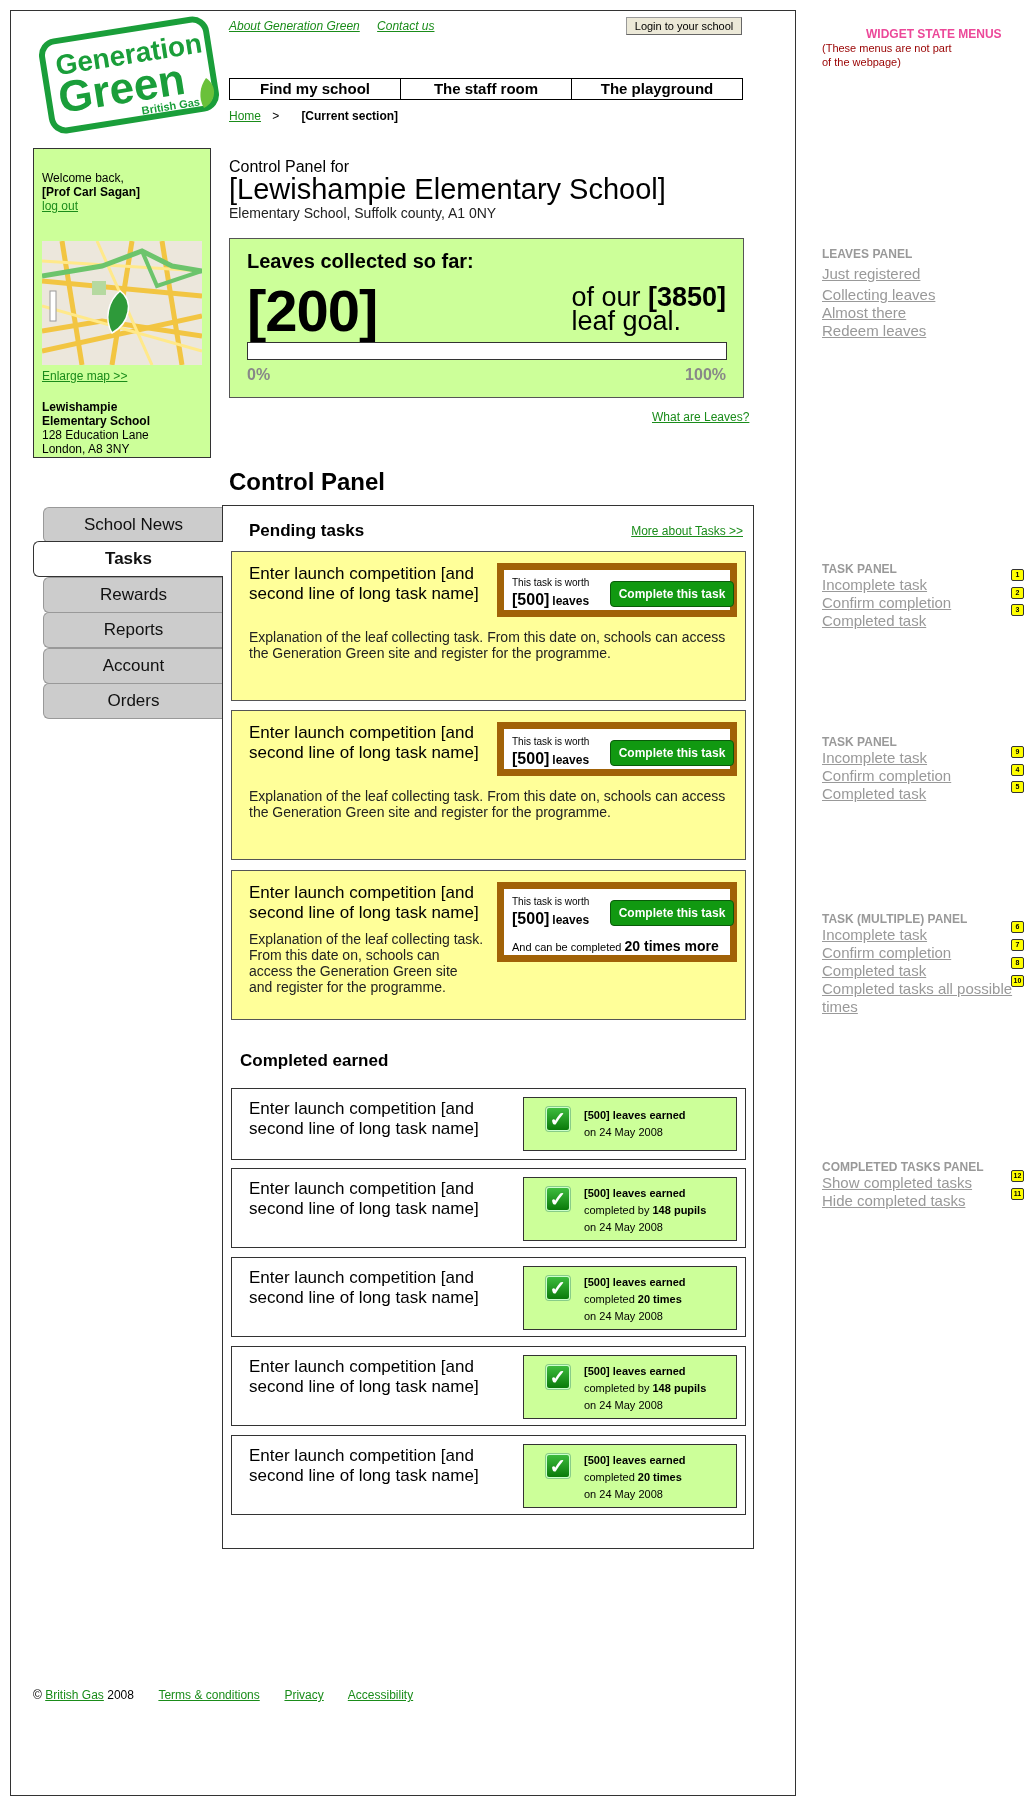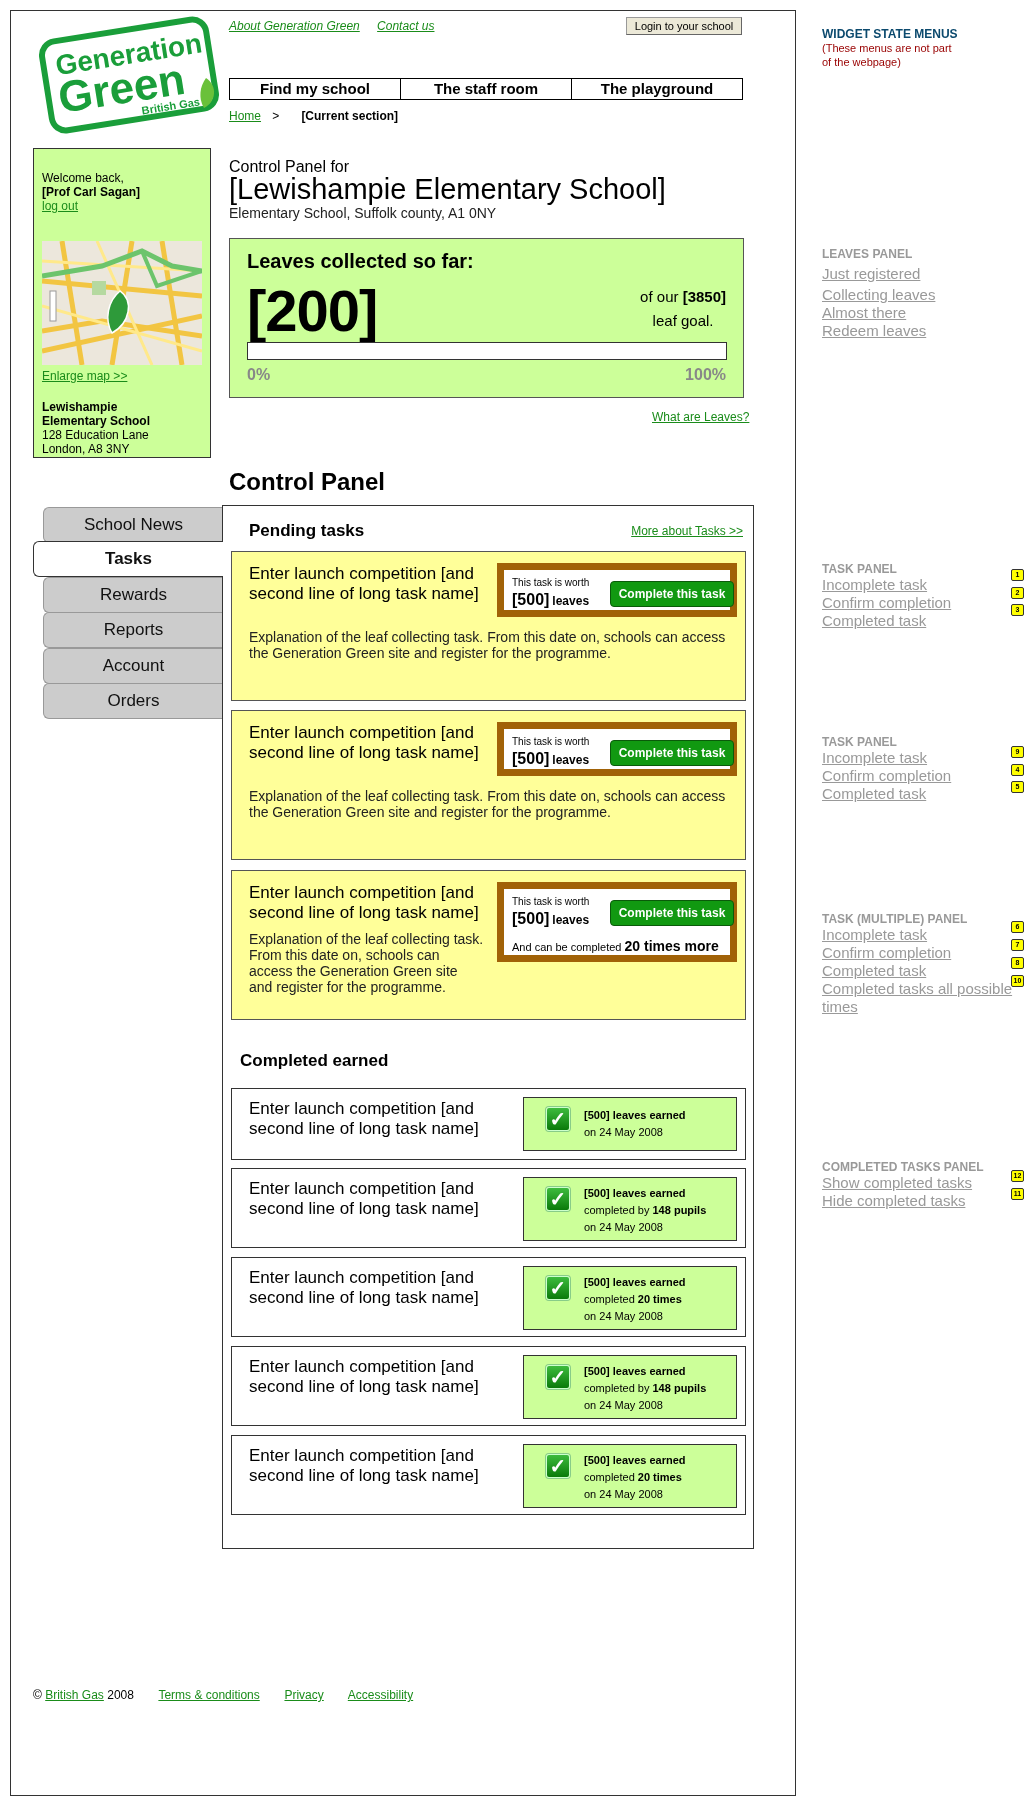--- a/index.html
+++ b/index.html
@@ -29,21 +29,21 @@
 
   
   .cp-for { position: absolute; left: 229px; top: 158px; font-size: 16px; }
   .school-title { position: absolute; left: 229px; top: 173px; font-size: 29px; }
   .school-sub { position: absolute; left: 229px; top: 205px; font-size: 14px; color: #222; }
 
   
   .leaves { position: absolute; left: 229px; top: 238px; width: 515px; height: 160px; background: #ccff99; border: 1px solid #555; }
   .leaves .lbl { position: absolute; left: 17px; top: 11px; font-size: 20px; font-weight: bold; }
   .leaves .big { position: absolute; left: 17px; top: 38px; font-size: 58px; font-weight: bold; letter-spacing: -1px; }
-  .leaves .goal { position: absolute; right: 17px; top: 46px; font-size: 15px; text-align: center; line-height: 24px; }
+  .leaves .goal { position: absolute; right: 17px; top: 46px; font-size: 27px; text-align: left; line-height: 24px; }
   .leaves .goal b { font-weight: bold; }
   .progress { position: absolute; left: 17px; top: 103px; width: 480px; height: 18px; background: #fff; border: 1px solid #333; }
   .progress .fill { height: 100%; background: #1a8c1a; }
   .pct { position: absolute; top: 127px; font-size: 16px; font-weight: bold; color: #888; }
   .pct.l { left: 17px; } .pct.r { right: 17px; }
   .what-leaves { position: absolute; left: 652px; top: 410px; font-size: 12px; }
 
   .cp-title { position: absolute; left: 229px; top: 468px; font-size: 24px; font-weight: bold; }
 
   
@@ -73,21 +73,21 @@
   .earned .e1 { font-weight: bold; }
   .check { position: absolute; left: 22px; top: 9px; width: 24px; height: 24px; background: linear-gradient(#3dbb3d,#0a7a0a); border: 1px solid #cfc; border-radius: 3px; box-shadow: 0 0 0 1px #8c8; color: #fff; font-size: 20px; line-height: 22px; text-align: center; font-weight: bold; }
 
   
   .footer { position: absolute; left: 33px; top: 1688px; font-size: 12px; }
   .footer a { margin-left: 0; }
   .footer .sp { display: inline-block; width: 18px; }
 
   
   .wm { position: absolute; left: 822px; font-size: 11px; }
-  .wm-title { color: #0c4a6e; font-weight: bold; font-size: 12px; }
+  .wm-title { color: #ec4899; font-weight: bold; font-size: 12px; margin-left: 44px; }
   .wm-note { color: #990000; font-size: 11px; line-height: 14px; }
   .wm-head { color: #999; font-weight: bold; font-size: 12px; }
   .wm a { color: #999; display: block; line-height: 18px; font-size: 15px; }
   .badge { position: absolute; left: 1011px; width: 13px; height: 12px; background: #ffff00; border: 1px solid #333; border-radius: 2px; font-size: 7px; font-weight: bold; text-align: center; line-height: 10px; }
 </style>
 </head>
 <body>
 
 <div class="page"></div>
 

